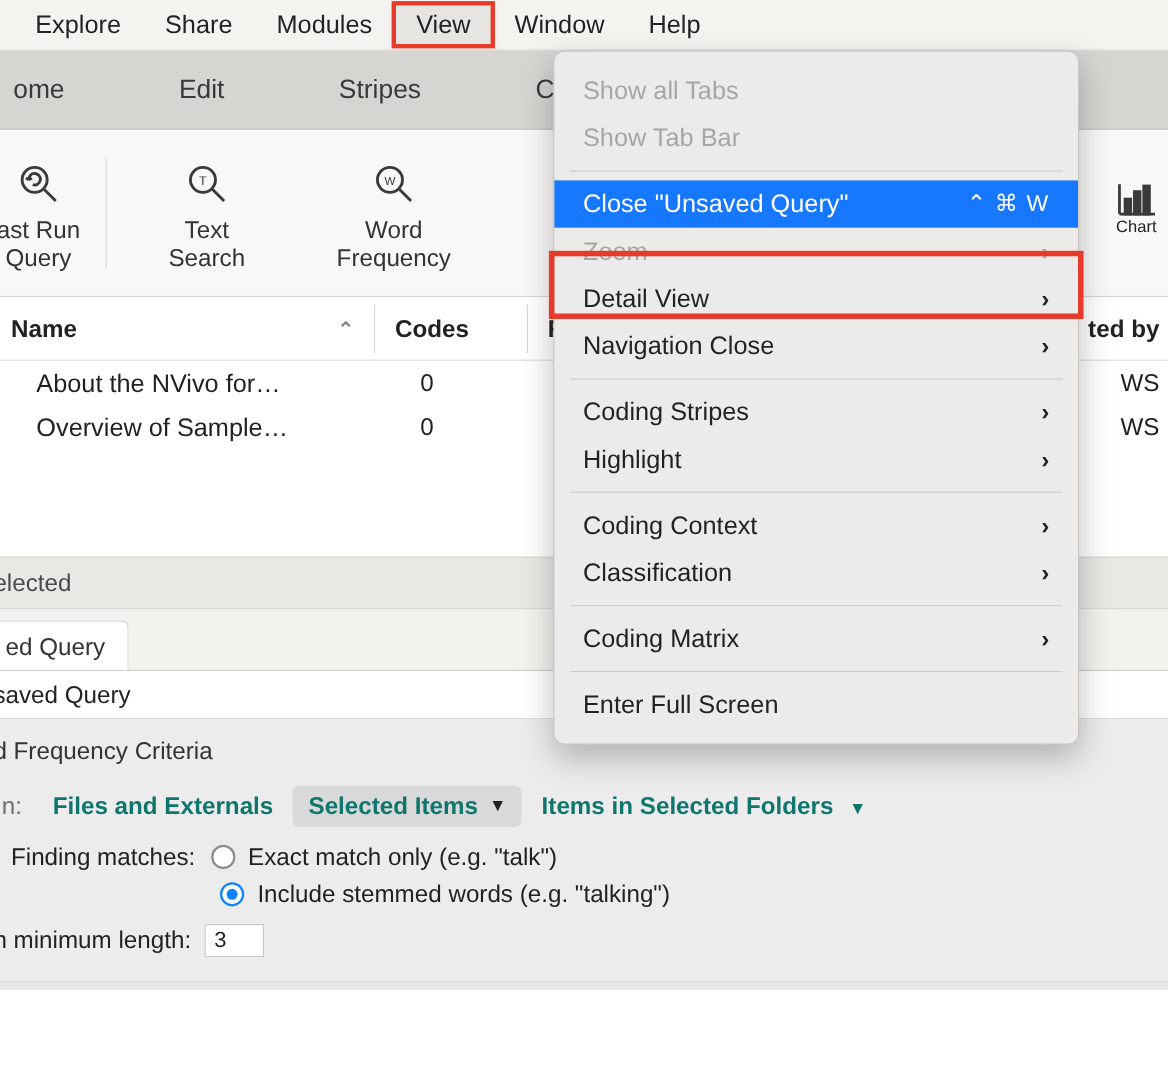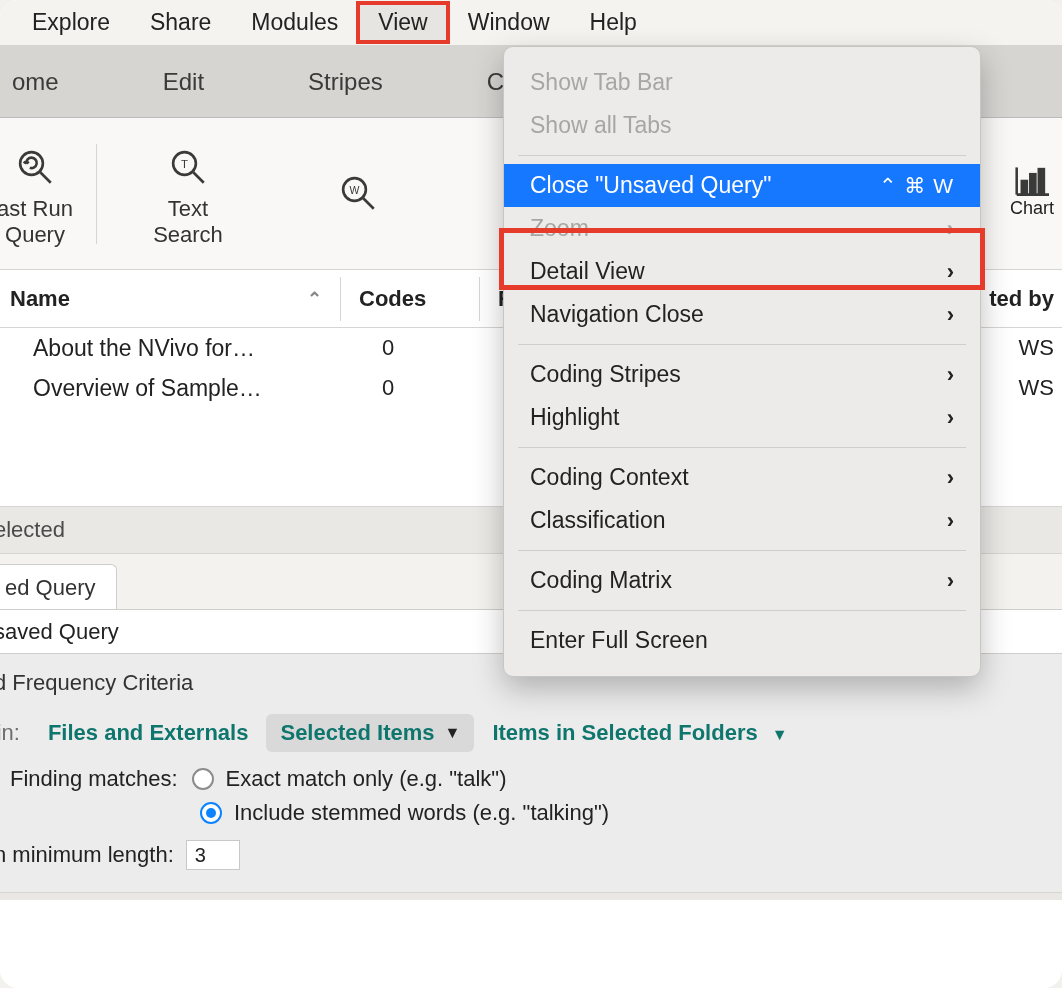--- a/index.html
+++ b/index.html
@@ -1,34 +1,34 @@
 <!DOCTYPE html>
 <html><head>
 <meta charset="utf-8">
 <style>
   * { box-sizing: border-box; }
   html, body { margin: 0; padding: 0; font-family: -apple-system, "Helvetica Neue", Arial, sans-serif; font-size: 22px; color: #222; background: #f2f1ee; }
-  .app { width: 1062px; height: 988px; position: relative; overflow: hidden; background:#fff;border-radius:18px; }
+  .app { width: 1062px; height: 988px; position: relative; overflow: hidden; background:#fff; }
   
   .menubar { height: 46px; background: #f4f3f0; border-bottom: 1px solid #d6d5d2; display:flex; align-items:center; padding-left:12px; }
   .menubar .menuitem { padding: 6px 20px; font-size: 23px; color:#222; cursor:default; }
   .menubar .menuitem.open { background:#e6e5e2; outline:4px solid #e63b2a; outline-offset:-2px; }
   
   .ribbon-tabs { height: 72px; background:#d6d5d2; border-bottom:1px solid #bbb; display:flex; align-items:center; overflow:hidden; }
   .ribbon-tabs .tab { padding: 0 52px; font-size:24px; color:#3a3a3a; }
   .ribbon-tabs .tab.first { margin-left:-40px; }
   
   .ribbon { height:152px; background:#f9f8f6; border-bottom:1px solid #d6d5d2; display:flex; align-items:center; overflow:hidden; padding-left:0; }
   .rbtn { width:170px; text-align:center; font-size:22px; color:#333; padding-top:6px; }
   .rbtn.first { width:110px; margin-left:-20px; }
   .rbtn .ic { display:flex; justify-content:center; margin-bottom:8px; }
   .rbtn .ic svg { width:42px; height:42px; }
   .rbtn .lbl { line-height:1.15; }
   .vline { width:1px; height:100px; background:#d6d5d2; margin:0 6px; }
-  .right-chart { position:absolute; right:8px; top:164px; text-align:center; font-size:18px; }
+  .right-chart { position:absolute; right:8px; top:164px; text-align:center; font-size:15px; }
   
   .table-hdr { height:58px; border-bottom:1px solid #d6d5d2; display:flex; align-items:center; font-weight:600; padding-left:10px; background:#fff; }
   .col-name { flex: 0 0 330px; display:flex; align-items:center; justify-content:space-between; padding-right:18px; }
   .sort { color:#888; font-size:18px; }
   .col-divider { width:1px; height:44px; background:#d6d5d2; margin:0 18px 0 0; }
   .col-codes { flex:0 0 120px; padding-right:24px; }
   .col-ref { flex:0 0 22px; }
   .col-created-by { margin-left:auto; padding:0 8px; }
   
   .row { height:40px; display:flex; align-items:center; padding-left:10px; font-size:22px; }
@@ -115,20 +115,21 @@
       <div class="lbl"><span>Text</span><br><span>Search</span></div>
     </div>
     <div class="rbtn">
       <div class="ic">
         <svg viewBox="0 0 48 48" fill="none" stroke="#3a3a3a" stroke-width="3">
           <circle cx="20" cy="20" r="13"></circle>
           <line x1="30" y1="30" x2="42" y2="42"></line>
           <text x="20" y="25" text-anchor="middle" font-size="12" fill="#3a3a3a" stroke="none">W</text>
         </svg>
       </div>
+      <div class="lbl"><span>Word</span><br><span>Frequency</span></div>
     </div>
   </div>
   <div class="right-chart">
     <div class="ic" style="display:flex;justify-content:center;">
       <svg width="42" height="34" viewBox="0 0 48 40" stroke="#3a3a3a" stroke-width="3" fill="none">
         <line x1="6" y1="4" x2="6" y2="36"></line>
         <line x1="6" y1="36" x2="44" y2="36"></line>
         <rect x="12" y="20" width="6" height="16" fill="#3a3a3a"></rect>
         <rect x="22" y="12" width="6" height="24" fill="#3a3a3a"></rect>
         <rect x="32" y="6" width="6" height="30" fill="#3a3a3a"></rect>
@@ -209,24 +210,24 @@
     </div>
     <div class="criteria-row2" style="margin-left:-6px;padding-top:10px;">
       <span>n minimum length:</span>
       <span class="numbox">3</span>
     </div>
   </div>
   <div class="footer-gap"></div>
 
   <div class="dropdown">
     <div class="mi disabled">
+        <span>Show all Tabs</span>
+      </div>
+    <div class="mi disabled">
         <span>Show Tab Bar</span>
-      </div>
-    <div class="mi disabled">
-        <span>Show all Tabs</span>
       </div>
     <div class="sep"></div>
     <div class="mi sel">
       <span>Close "Unsaved Query"</span>
       <span class="short">⌃ ⌘ W</span>
     </div>
     <div class="mi disabled">
       <span>Zoom</span>
       <span class="chev">›</span>
     </div>

